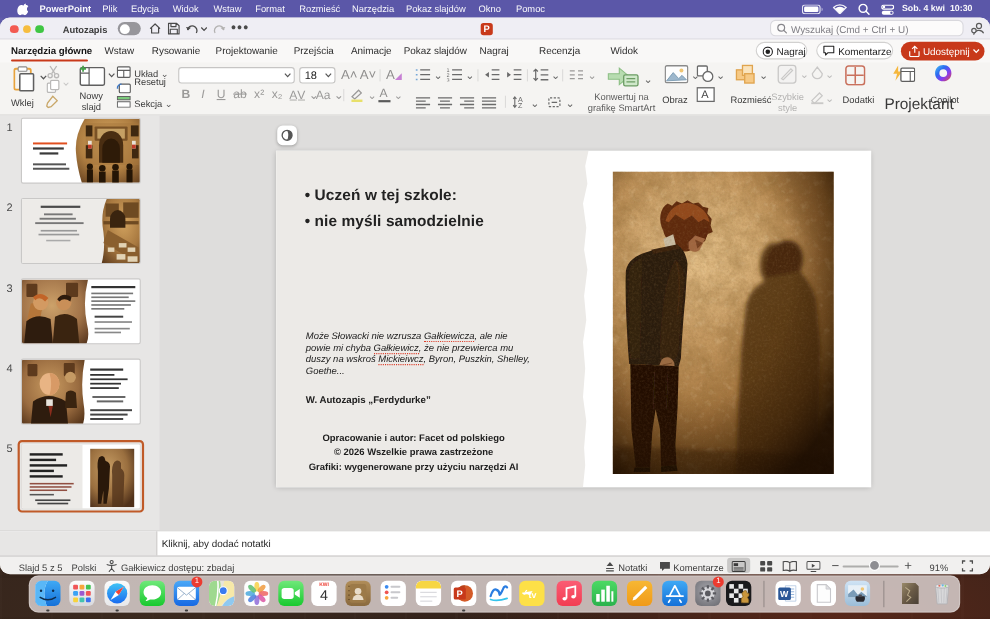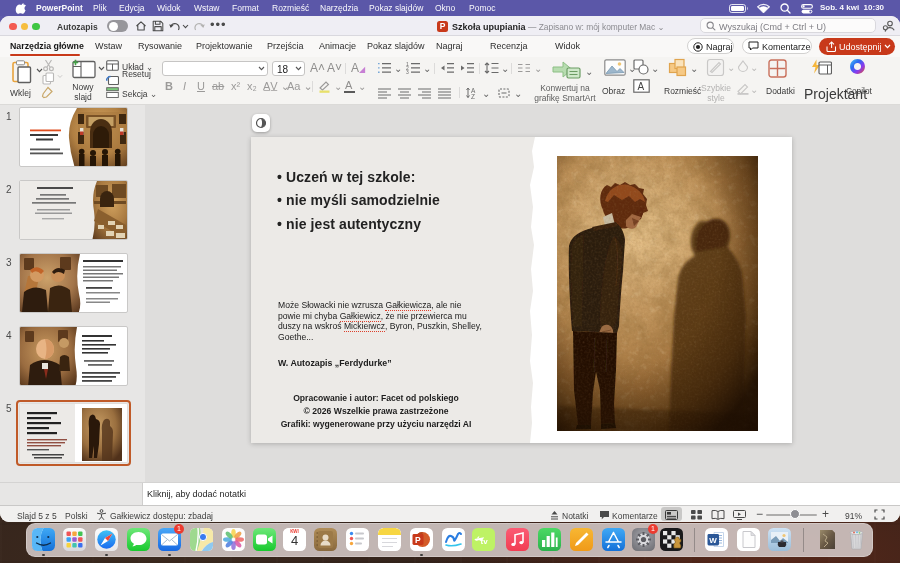--- a/index.html
+++ b/index.html
@@ -106,21 +106,20 @@
       </svg>
     <svg class="abs" style="left:182px;top:8px" width="7" height="5" viewBox="0 0 7 5">
         <path d="M1 1 l2.5 2.7 L6 1" fill="none" stroke="#4a4a4a" stroke-width="1.1"></path>
       </svg>
     <svg class="abs" style="left:193px;top:4px" width="12" height="12" viewBox="0 0 12 12">
         <path d="M2.5 10 a4.3 4.3 0 1 1 8 -2.6" fill="none" stroke="#b3b2b1" stroke-width="1.2"></path>
         <path d="M12 4.5 l-2 3 -2.6-2.2z" fill="#b3b2b1"></path>
       </svg>
     <span class="abs" style="left:210px;top:1px;font-size:13px;letter-spacing:1px;color:#4a4a4a">•••</span>
     <span class="abs" style="left:437px;top:5px;width:11px;height:11px;background:#c8391a;border-radius:2.5px;color:#fff;font-size:8.5px;font-weight:bold;text-align:center;line-height:11px">P</span>
-    <span class="abs" style="left:452px;top:5.5px;font-size:9px;color:#1f1f1f;font-weight:bold">Szkoła upupiania <span style="color:#8b8b90;font-weight:normal;font-size:8.4px">— Zapisano w: mój komputer Mac ⌄</span></span>
     <span class="abs" style="left:700px;top:1.5px;width:176px;height:15.5px;background:#fcfbfb;border:1px solid #d9d8dd;border-radius:5px"></span>
     <svg class="abs" style="left:706px;top:5px" width="10" height="10" viewBox="0 0 11 11">
         <circle cx="4.6" cy="4.6" r="3.4" fill="none" stroke="#87868b" stroke-width="1.2"></circle>
         <line x1="7.2" y1="7.2" x2="9.8" y2="9.8" stroke="#87868b" stroke-width="1.2" stroke-linecap="round"></line>
       </svg>
     <span class="abs" style="left:719px;top:5.5px;font-size:9px;color:#7e7d83">Wyszukaj (Cmd + Ctrl + U)</span>
     <svg class="abs" style="left:882px;top:4px" width="13" height="13" viewBox="0 0 13 13">
         <circle cx="8" cy="3.6" r="2.3" fill="none" stroke="#5a5a5a" stroke-width="1.1"></circle>
         <path d="M3.2 11.6 a4.8 4.8 0 0 1 9 -1.4" fill="none" stroke="#5a5a5a" stroke-width="1.1"></path>
         <circle cx="3.4" cy="7.8" r="2" fill="#efeef4" stroke="#5a5a5a" stroke-width="1.1"></circle>
@@ -628,23 +627,22 @@
       </div>
     </div>
     <div id="slide">
       <svg class="abs" style="left:0;top:0" width="541" height="306" viewBox="0 0 541 306">
         <rect width="541" height="306" fill="#fff"></rect>
         <path d="M0 0 L284 0 l-3 14 2 16 -4 18 3 22 -2 20 3 18 -3 24 2 22 -3 20 2 24 -2 26 3 22 -2 24 1 16 -2 20 H0 Z" fill="#eceae7"></path>
       </svg>
       <div class="abs" style="left:26px;top:29px;font-size:14px;font-weight:bold;color:#222;line-height:23.3px;letter-spacing:.1px">
         <div>• Uczeń w tej szkole:</div>
         <div>• nie myśli samodzielnie</div>
-        <div>• nie jest autentyczny</div>
       </div>
-      <div class="abs" style="left:27px;top:163px;width:230px;font-size:8.6px;color:#202020;line-height:10.6px">Może Słowacki nie wzrusza <span class="sp">Gałkiewicza</span>, ale nie<br>powie mi chyba <span class="sp">Gałkiewicz</span>, że nie przewierca mu<br>duszy na wskroś <span class="sp">Mickieiwcz</span>, Byron, Puszkin, Shelley,<br>Goethe...</div>
+      <div class="abs" style="left:27px;top:163px;width:230px;font-size:8.6px;font-style:italic;color:#202020;line-height:10.6px">Może Słowacki nie wzrusza <span class="sp">Gałkiewicza</span>, ale nie<br>powie mi chyba <span class="sp">Gałkiewicz</span>, że nie przewierca mu<br>duszy na wskroś <span class="sp">Mickieiwcz</span>, Byron, Puszkin, Shelley,<br>Goethe...</div>
       <div class="abs" style="left:27px;top:221px;font-size:8.8px;font-weight:bold;color:#202020">W. Autozapis „Ferdydurke”</div>
       <div class="abs" style="left:15px;top:255px;width:220px;text-align:center;font-size:8.6px;font-weight:bold;color:#1d1d1d;line-height:13px">Opracowanie i autor: Facet od polskiego<br>© 2026 Wszelkie prawa zastrzeżone<br>Grafiki: wygenerowane przy użyciu narzędzi AI</div>
       <div class="abs" style="left:306px;top:19px;width:201px;height:275px" id="manimg">
         <svg width="201" height="275" viewBox="0 0 201 275">
           <defs>
             <radialGradient id="mbg" cx="34%" cy="27%" r="95%">
               <stop offset="0" stop-color="#d9b27c"></stop>
               <stop offset=".35" stop-color="#c0945c"></stop>
               <stop offset=".62" stop-color="#996a35"></stop>
               <stop offset=".85" stop-color="#64400f"></stop>
@@ -947,21 +945,21 @@
   </div>
   <div class="ddot" style="left:420px"></div>
 
   <div class="dicon" style="left:442px;background:#fff">
     <svg width="23" height="23" viewBox="0 0 23 23">
         <path d="M4 14 q2 -7 5 -6 t3 4 t4 -6 q2 -2 3 0" fill="none" stroke="#2a7de1" stroke-width="2" stroke-linecap="round"></path>
         <path d="M4 17 q6 2 15 -1" fill="none" stroke="#35c4ec" stroke-width="1.6" stroke-linecap="round"></path>
       </svg>
   </div>
 
-  <div class="dicon" style="left:472px;background:#bef264">
+  <div class="dicon" style="left:472px;background:#fde047">
     <svg width="23" height="23" viewBox="0 0 23 23">
         <g fill="#fff">
           <path d="M7.3 8.2 c.05.6-.2 1.2-.55 1.6-.4.45-1 .8-1.6.75-.07-.6.25-1.2.6-1.6.4-.4 1.05-.72 1.55-.75z"></path>
           <path d="M8.9 15.4 c-.3.7-.45 1-.85 1.6-.55.85-1.3 1.9-2.25 1.9-.85 0-1.05-.55-2.2-.55s-1.4.55-2.2.55c-.95 0-1.65-.95-2.2-1.8" transform="translate(3.2 -6.2)"></path>
           <text x="8.5" y="15.5" font-size="8" font-weight="bold" font-family="Liberation Sans">tv</text>
         </g>
       </svg>
   </div>
 
   <div class="dicon" style="left:506px;background:linear-gradient(180deg,#fb5c74,#f23d52)">

